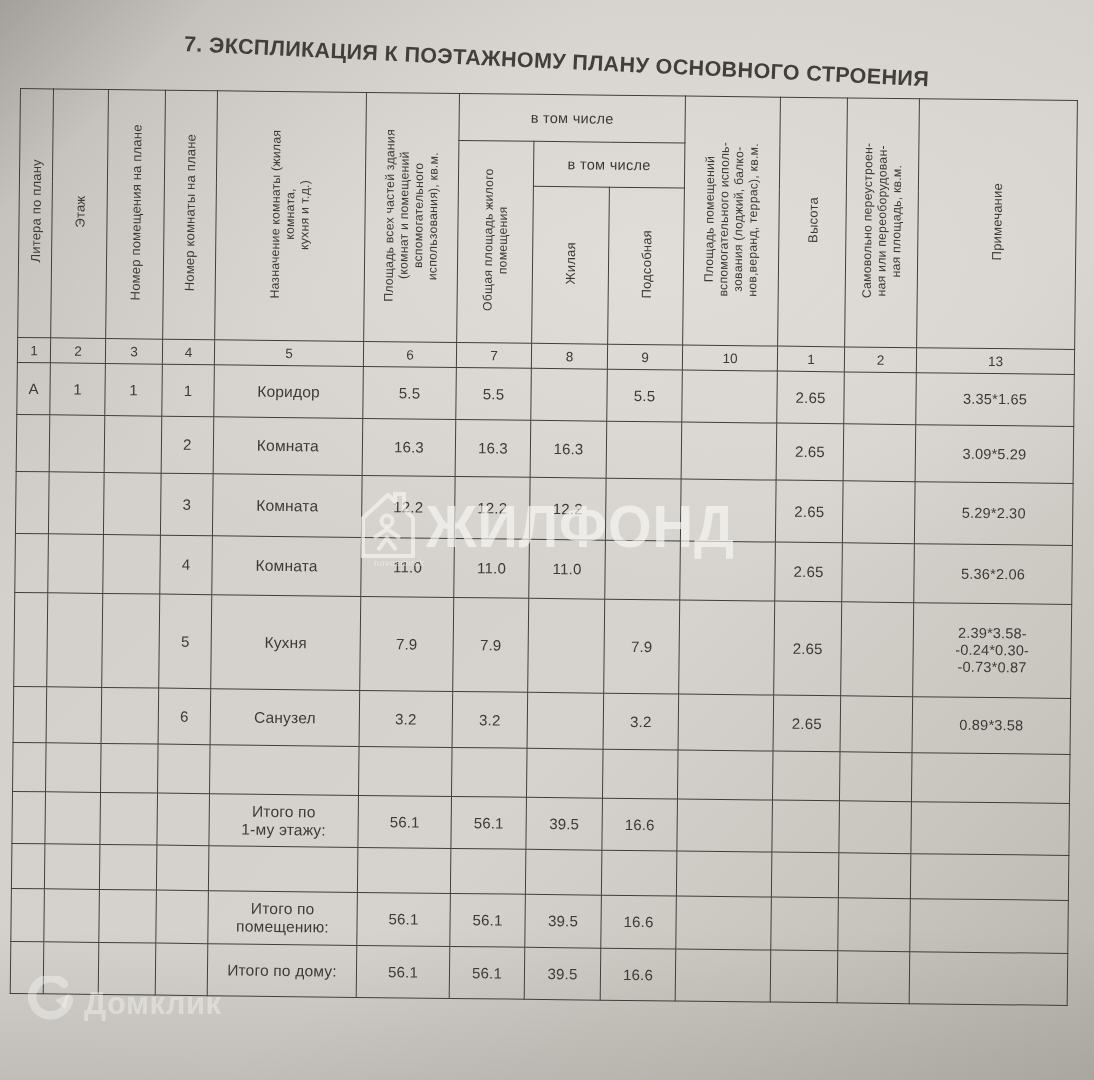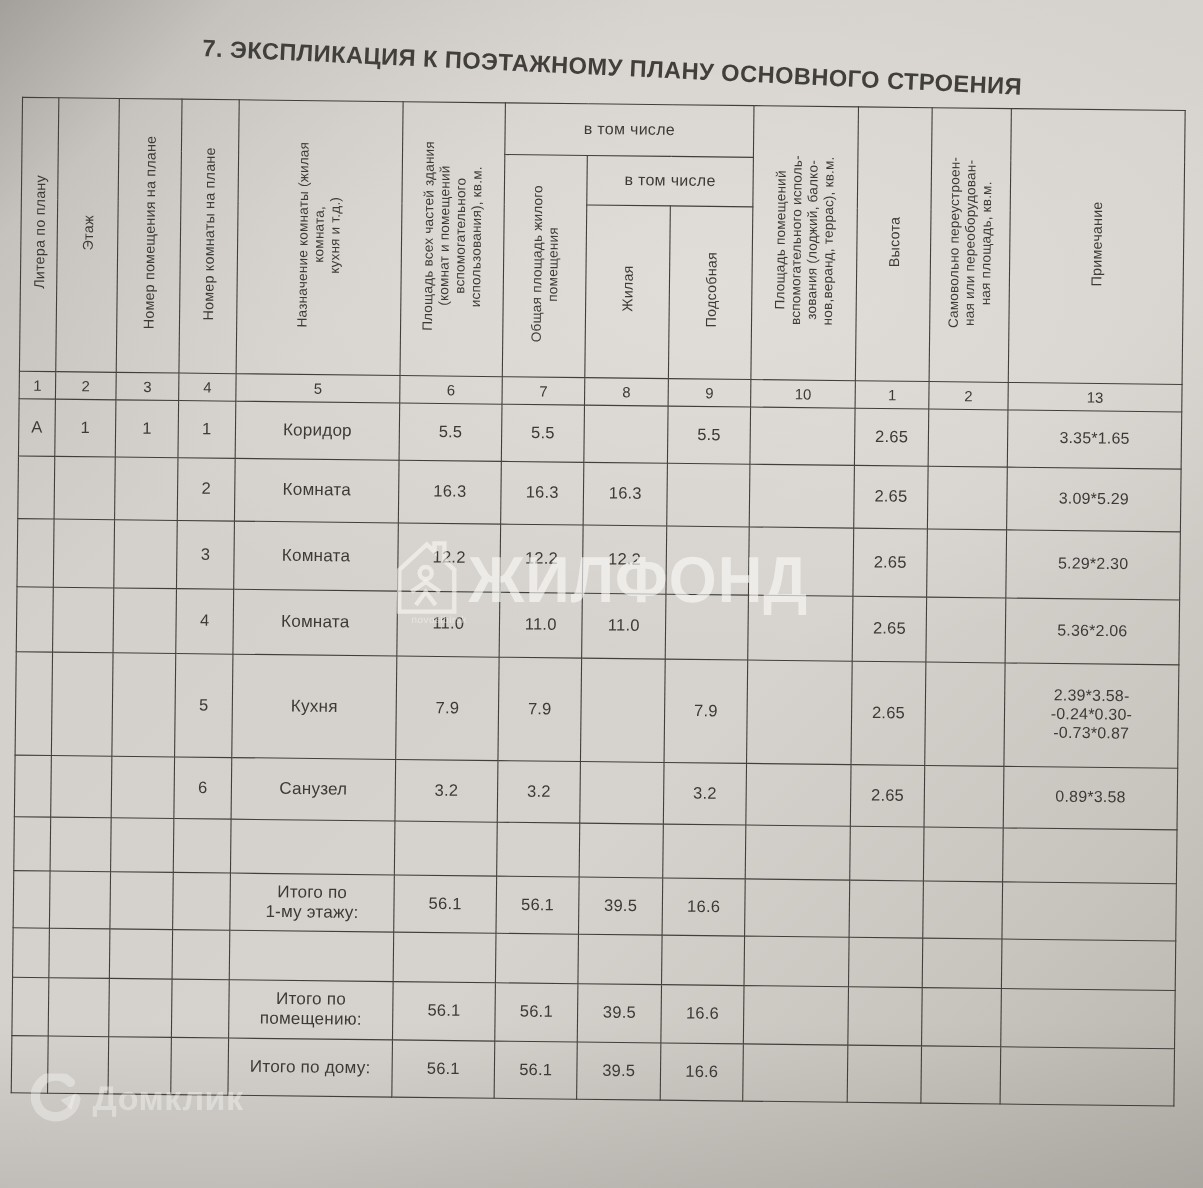--- a/index.html
+++ b/index.html
@@ -29,21 +29,21 @@
   td.dcell{font-size:15px;white-space:pre-line;line-height:18px;letter-spacing:.2px;}
   td.dcell.c5{font-size:15.5px;}
   td.dcell.c13{font-size:14.5px;line-height:17px;}
   
   #wm-zhilfond{position:absolute;left:356px;top:482px;z-index:5;display:flex;align-items:flex-start;pointer-events:none;}
   #wm-zhilfond .icon{width:64px;height:92px;}
   #wm-zhilfond .wmtext{font-size:59px;font-weight:bold;color:rgba(248,247,244,.66);
      transform:scaleX(.95);transform-origin:left center;letter-spacing:1px;line-height:1;
      margin:16px 0 0 6px;white-space:nowrap;}
   #wm-zhilfond .sub{position:absolute;left:18px;top:76px;font-size:9px;color:rgba(248,247,244,.55);letter-spacing:.5px;}
-  #wm-domclick{position:absolute;left:28px;top:976px;z-index:5;display:flex;align-items:center;pointer-events:none;}
+  #wm-domclick{position:absolute;left:28px;top:976px;z-index:5;display:flex;align-items:flex-end;pointer-events:none;}
   #wm-domclick .dtext{font-size:31px;font-weight:bold;color:rgba(248,247,244,.40);letter-spacing:.5px;margin-left:10px;}
 </style>
 </head>
 <body>
 
 <div id="page">
 
   <div id="title">7. ЭКСПЛИКАЦИЯ К ПОЭТАЖНОМУ ПЛАНУ ОСНОВНОГО СТРОЕНИЯ</div>
 
   <div id="tablewrap">

